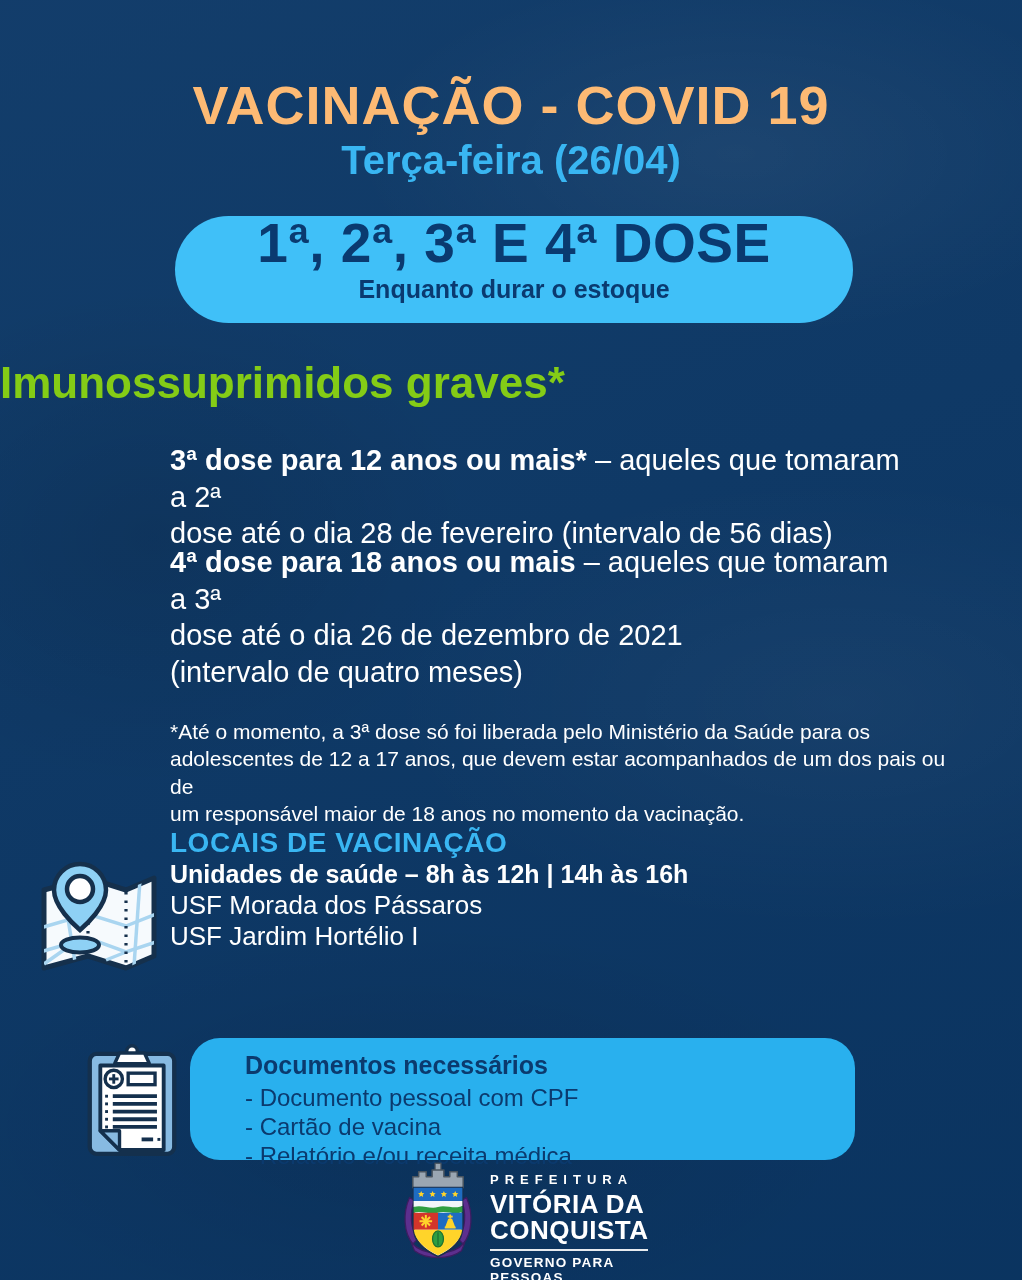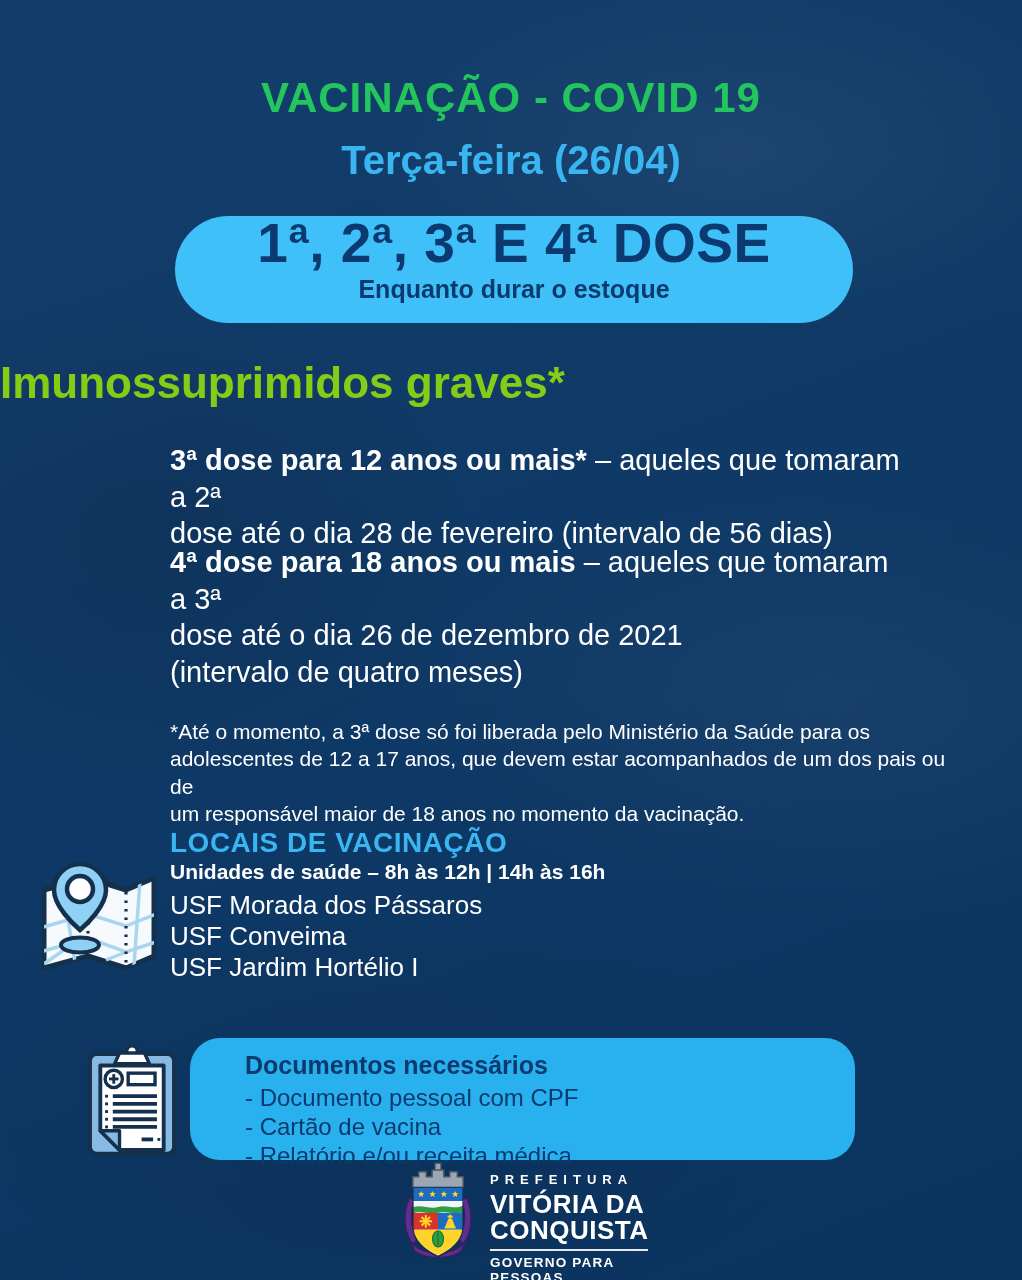--- a/index.html
+++ b/index.html
@@ -16,21 +16,21 @@
       radial-gradient(ellipse 620px 300px at 72% 12%, rgba(255,255,255,.05), transparent 62%),
       radial-gradient(ellipse 540px 420px at 15% 42%, rgba(0,0,0,.10), transparent 60%),
       radial-gradient(ellipse 760px 380px at 82% 55%, rgba(255,255,255,.04), transparent 60%),
       radial-gradient(ellipse 700px 320px at 40% 88%, rgba(0,0,0,.08), transparent 65%),
       linear-gradient(160deg, rgba(255,255,255,.03), rgba(0,0,0,.06));
   }
   .layer{position:relative;z-index:1;}
 
   .main-title{
     position:absolute;left:0;top:74px;width:100%;text-align:center;
-    color:#22c55e;font-size:42px;font-weight:900;letter-spacing:1px;
+    color:#fdba74;font-size:54px;font-weight:900;letter-spacing:1px;
   }
   .sub-title{
     position:absolute;left:0;top:138px;width:100%;text-align:center;
     color:#39b6f2;font-size:40px;font-weight:800;
   }
   .dose-pill{
     position:absolute;left:175px;top:216px;width:678px;height:107px;
     background:#40c0f8;border-radius:54px;
     display:flex;flex-direction:column;align-items:center;
   }
@@ -57,21 +57,21 @@
     position:absolute;left:170px;top:718px;width:780px;
     color:#ffffff;font-size:21px;font-weight:400;line-height:1.3;
     white-space:pre-line;
   }
   .loc-heading{
     position:absolute;left:170px;top:827px;
     color:#39b6f2;font-size:28px;font-weight:900;letter-spacing:.5px;
   }
   .loc-schedule{
     position:absolute;left:170px;top:860px;
-    color:#ffffff;font-size:21px;font-weight:800;
+    color:#ffffff;font-size:25px;font-weight:800;
   }
   .loc-list{
     position:absolute;left:170px;top:890px;margin:0;padding:0;list-style:none;
     color:#ffffff;font-size:26px;font-weight:400;
   }
   .loc-list li{line-height:30px;margin-bottom:1px;}
   .map-icon{position:absolute;left:28px;top:856px;}
   .docs-card{
     position:absolute;left:190px;top:1038px;width:665px;height:122px;
     background:#29b0ee;border-radius:30px;box-sizing:border-box;
@@ -142,21 +142,20 @@
       </g>
       <ellipse cx="52" cy="89" rx="19" ry="7.5" fill="#8ed1f5" stroke="#15304c" stroke-width="4"></ellipse>
       <path d="M52,8 C37.5,8 26,19.5 26,34 C26,50 45,68 52,74 C59,68 78,50 78,34 C78,19.5 66.5,8 52,8 Z" fill="#8ed1f5" stroke="#15304c" stroke-width="4.5"></path>
       <circle cx="52" cy="33" r="13" fill="#ffffff" stroke="#15304c" stroke-width="4.5"></circle>
     </svg>
 
     <div class="loc-heading">LOCAIS DE VACINAÇÃO</div>
     <div class="loc-schedule">Unidades de saúde – 8h às 12h | 14h às 16h</div>
     <ul class="loc-list">
       <li>USF Morada dos Pássaros</li>
-      <li>USF Conveima</li>
       <li>USF Jardim Hortélio I</li>
     </ul>
 
     <svg class="clipboard-icon" width="96" height="118" viewBox="0 0 100 122">
       <rect x="6" y="12" width="88" height="104" rx="7" fill="#87bae2" stroke="#14304d" stroke-width="4.5"></rect>
       <circle cx="50" cy="9" r="5.5" fill="#ffffff" stroke="#14304d" stroke-width="3.5"></circle>
       <path d="M32,22 L68,22 L63,11 L37,11 Z" fill="#ffffff" stroke="#14304d" stroke-width="3.5" stroke-linejoin="round"></path>
       <path d="M17,24 H83 V112 H37 L17,92 Z" fill="#ffffff" stroke="#14304d" stroke-width="4" stroke-linejoin="round"></path>
       <path d="M17,92 L37,92 L37,112 Z" fill="#87bae2" stroke="#14304d" stroke-width="3.5" stroke-linejoin="round"></path>
       <circle cx="31" cy="38" r="9" fill="#ffffff" stroke="#14304d" stroke-width="3.5"></circle>

